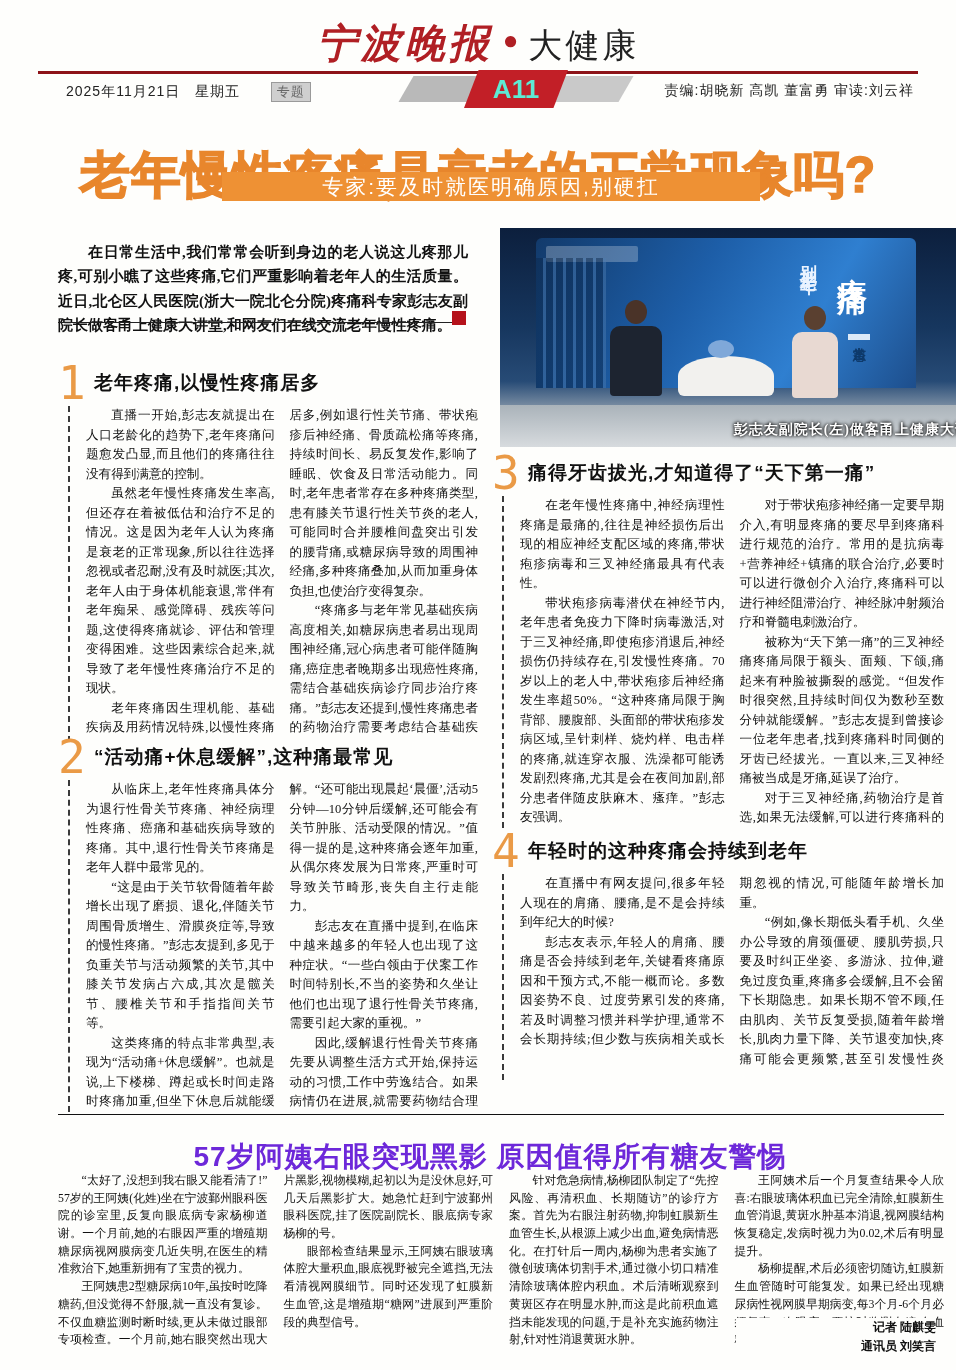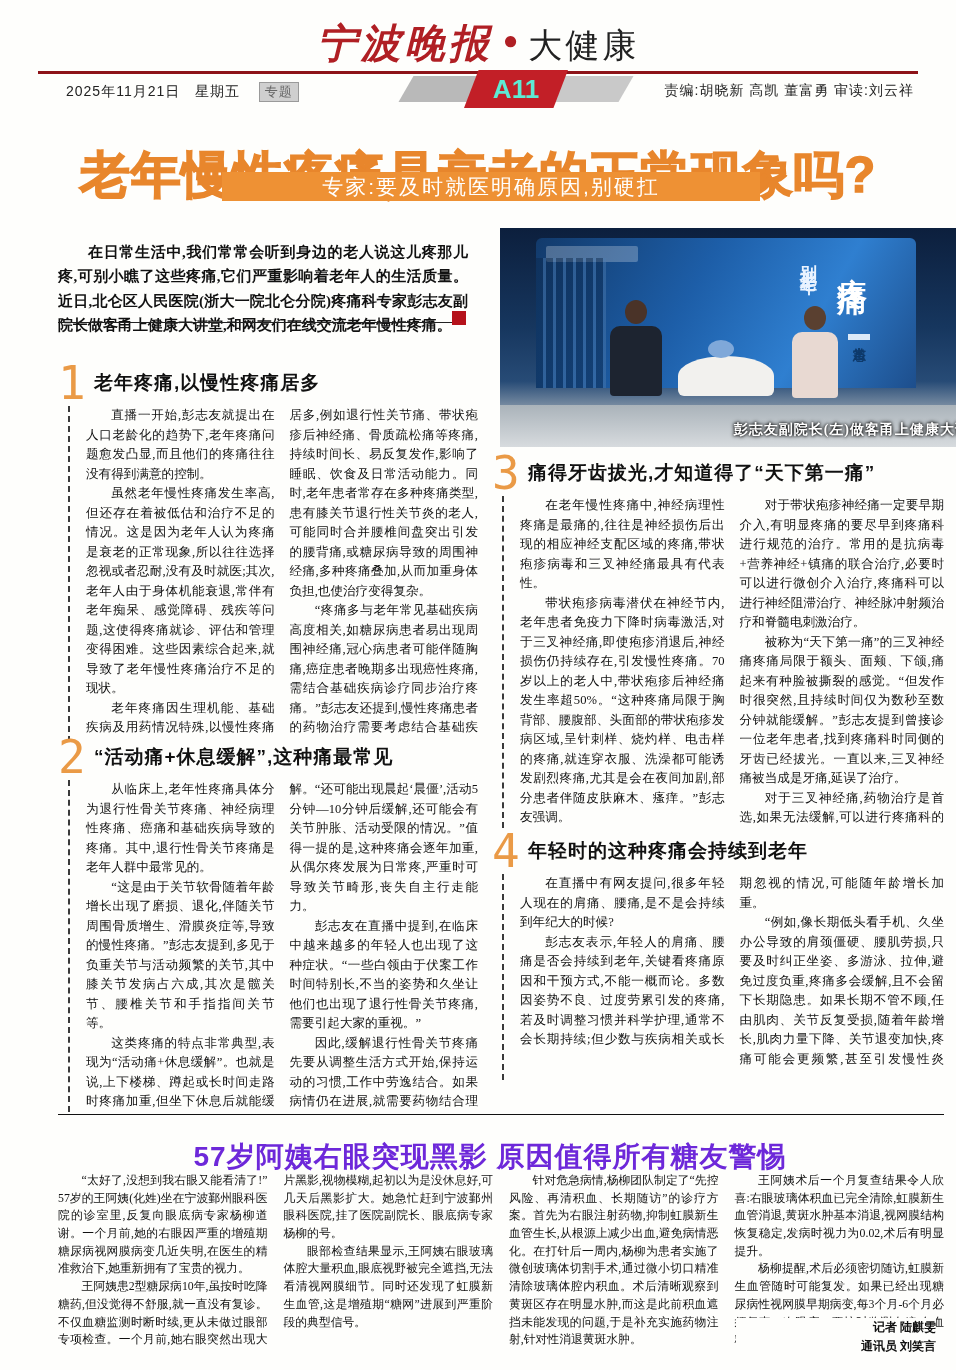--- a/index.html
+++ b/index.html
@@ -8,21 +8,21 @@
   
   .masthead{position:absolute;top:16px;left:0;width:956px;text-align:center;}
   .mast-logo{font-size:40px;font-weight:900;color:#b01f24;font-style:italic;letter-spacing:4px;
              font-family:"Liberation Serif",serif;}
   .mast-dot{font-size:26px;color:#b01f24;vertical-align:8px;margin:0 6px;}
   .mast-edition{font-size:34px;color:#222;font-family:"Liberation Sans",sans-serif;letter-spacing:3px;}
   .redline{position:absolute;top:71px;left:38px;width:880px;height:3px;background:#8d1318;}
   .dateline{position:absolute;top:78px;left:38px;width:880px;height:28px;
             font-family:"Liberation Sans",sans-serif;font-size:14px;color:#222;}
   .date-left{position:absolute;left:28px;top:4px;letter-spacing:1px;}
-  .tag-box{display:inline-block;margin-left:14px;padding:0 5px;background:#cfcfcf;color:#666;
+  .tag-box{display:inline-block;margin-left:26px;padding:0 5px;background:#cfcfcf;color:#666;
            border:1px solid #9a9a9a;font-size:13px;}
   .badge-wrap{position:absolute;left:368px;top:-8px;width:220px;height:38px;}
   .badge-gray-l{position:absolute;left:0;top:6px;width:70px;height:26px;background:#b9b9b9;
                 transform:skewX(-30deg);}
   .badge-gray-r{position:absolute;right:0;top:6px;width:70px;height:26px;background:#c9c9c9;
                 transform:skewX(-30deg);}
   .badge-red{position:absolute;left:58px;top:0;width:104px;height:38px;background:#c21f27;
              clip-path:polygon(14% 0,100% 0,86% 100%,0 100%);}
   .badge-red span{display:block;text-align:center;color:#5eead4;font-weight:bold;font-size:26px;
                   line-height:38px;font-family:"Liberation Sans",sans-serif;}

